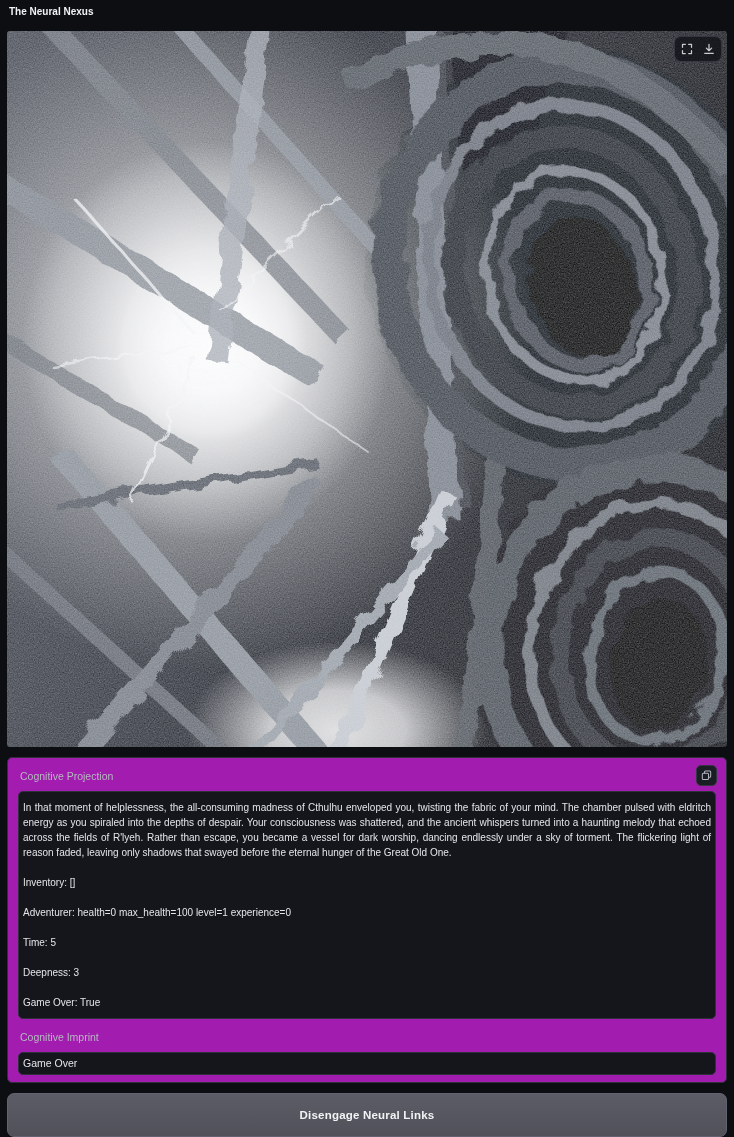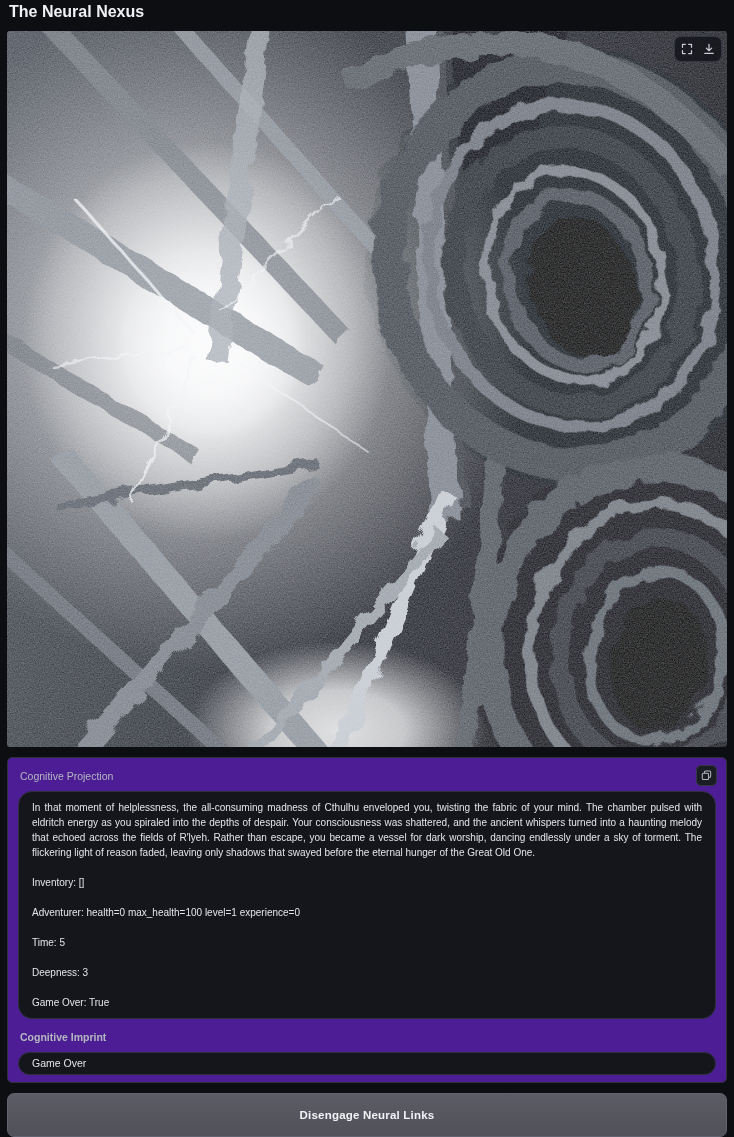--- a/index.html
+++ b/index.html
@@ -8,21 +8,21 @@
     overflow: hidden;
     background: #0d0e12;
     font-family: "Liberation Sans", "DejaVu Sans", sans-serif;
   }
   * { box-sizing: border-box; }
 
   .app { padding: 5px 7px 6px; }
 
   .page-title {
     color: #f0f1f4;
-    font-size: 16px;
+    font-size: 10px;
     font-weight: 700;
     line-height: 14px;
     margin: 0 2px 12px;
   }
 
   
   .image-frame {
     position: relative;
     width: 720px; height: 716px;
     border-radius: 3px;
@@ -47,21 +47,21 @@
     color: #c9ccd3;
     border: none; background: transparent; padding: 0;
     border-radius: 5px;
     cursor: pointer;
   }
 
   
   .panel {
     position: relative;
     margin-top: 10px;
-    background: #4c1d95;
+    background: #a21caf;
     border: 1px solid #2e313a;
     border-radius: 5px;
     padding: 10px 10px 7px;
   }
   .field-label {
     color: #b5b8bf;
     font-size: 10.5px;
     line-height: 13px;
     margin: 2px 2px 8px;
   }
@@ -73,40 +73,40 @@
     background: #1b1d24;
     border: 1px solid #343842;
     border-radius: 5px;
     color: #b5b8bf;
     padding: 0;
     cursor: pointer;
   }
   .textbox {
     background: #14161c;
     border: 1px solid #2e313a;
-    border-radius: 14px;
-    padding: 8px 13px;
+    border-radius: 5px;
+    padding: 8px 4px;
     color: #e4e5e9;
     font-size: 10px;
     line-height: 15px;
   }
   .textbox.multiline {
     white-space: pre-wrap;
     text-align: justify;
     min-height: 224px;
   }
   .textbox.single {
     height: 23px;
     font-size: 10.5px;
     display: flex;
     align-items: center;
     white-space: nowrap;
     overflow: hidden;
   }
-  .imprint-label { margin-top: 12px; font-weight: bold; }
+  .imprint-label { margin-top: 12px; }
 
   
   .disengage-btn {
     display: block;
     width: 720px; height: 44px;
     margin-top: 10px;
     background: linear-gradient(180deg, #5b5c65 0%, #505159 100%);
     border: 1px solid #626370;
     border-radius: 7px;
     color: #f2f3f5;

